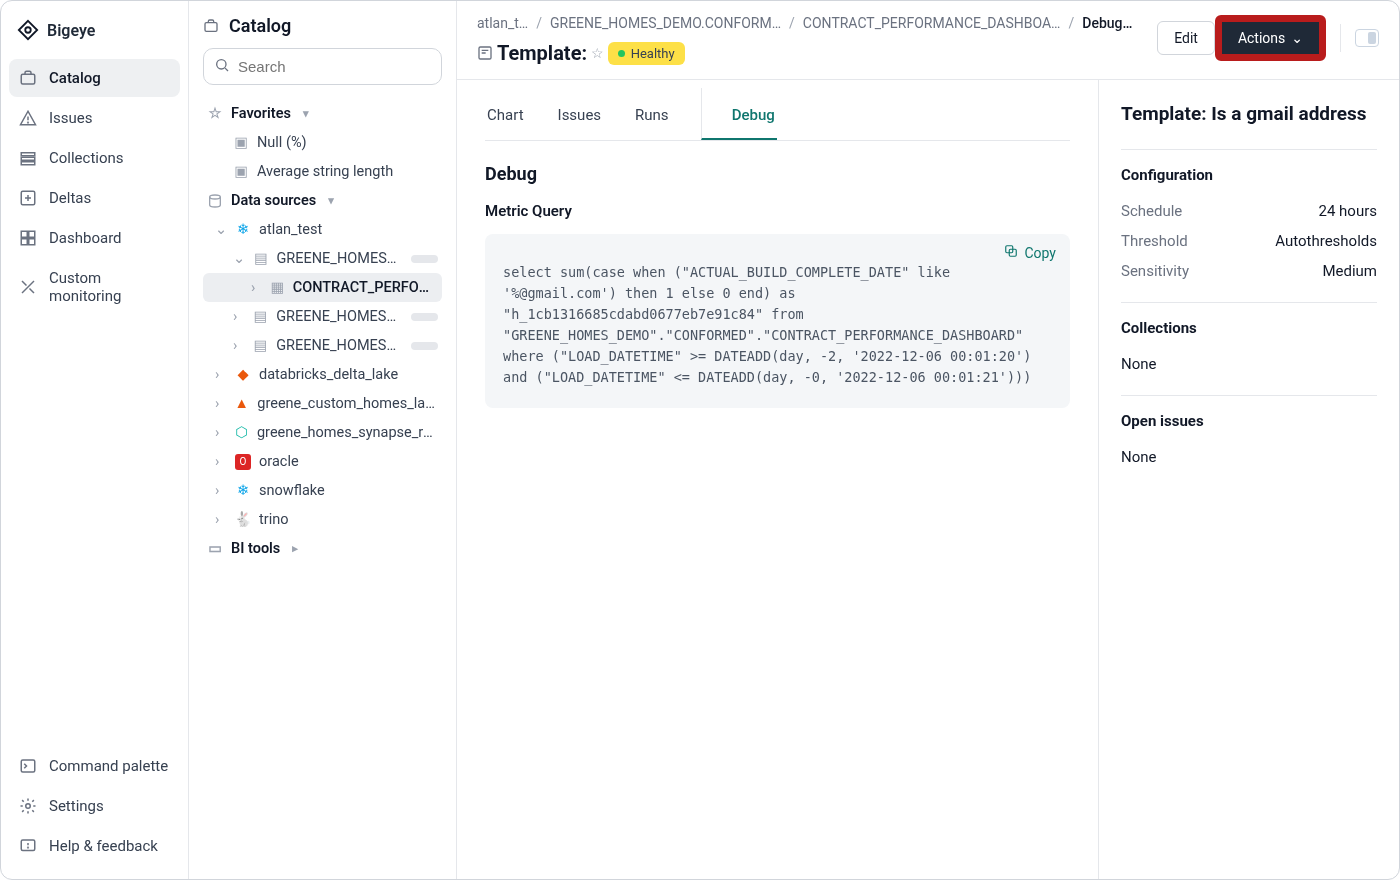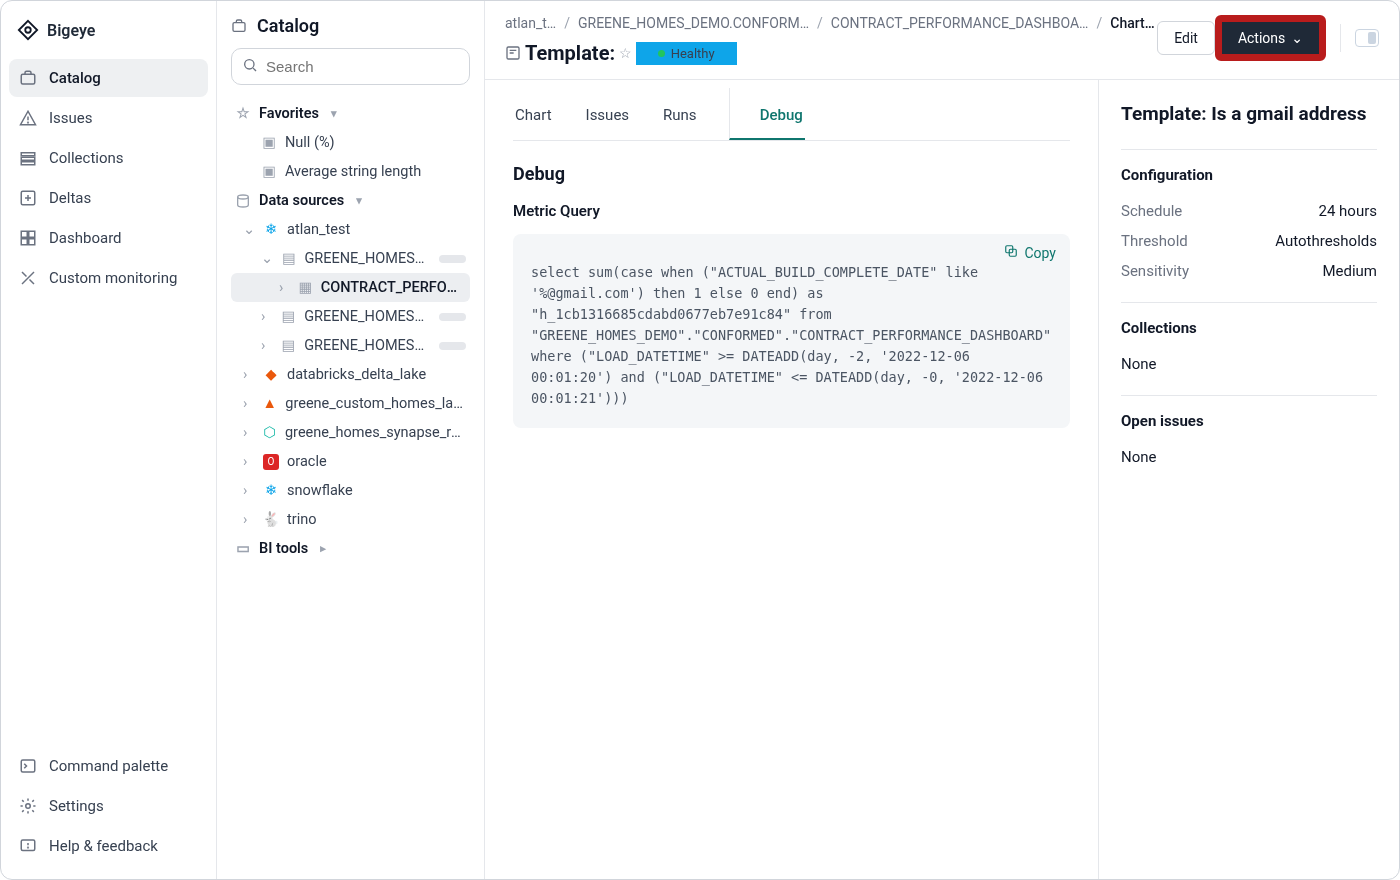--- a/index.html
+++ b/index.html
@@ -11,21 +11,21 @@
     width: 1400px;
     height: 880px;
     overflow: hidden;
     border: 1px solid #d1d5db;
     border-radius: 12px;
   }
   .app { display: flex; height: 100%; }
 
   
   .nav {
-    width: 216px;
+    width: 188px;
     border-right: 1px solid #e5e7eb;
     display: flex;
     flex-direction: column;
     padding: 14px 8px;
   }
   .brand { display: flex; align-items: center; gap: 8px; padding: 4px 8px 18px 8px; }
   .brand-mark {
     width: 22px; height: 22px;
     display: inline-flex; align-items: center; justify-content: center;
   }
@@ -98,22 +98,22 @@
   .crumb { max-width: 310px; overflow:hidden; text-overflow: ellipsis; white-space:nowrap; cursor:pointer;}
   .crumb.last { color:#111827; font-weight:500;}
   .crumb-sep { color:#9ca3af; }
   .title-row {
     display:flex; align-items:center; gap:4px; margin-top:10px;
   }
   .title-text { font-size:20px; font-weight:700; color:#111827;}
   .star { color:#9ca3af; cursor:pointer;}
   .health-pill {
     display:inline-flex; align-items:center; gap:6px;
-    background:#0ea5e9; color:#374151;
-    border-radius:0; padding:4px 22px; font-size:13px;
+    background:#fde047; color:#374151;
+    border-radius:6px; padding:4px 10px; font-size:13px;
   }
   .dot-green { width:7px; height:7px; border-radius:50%; background:#22c55e; }
 
   .top-actions { position:absolute; right:20px; top:14px; display:flex; align-items:center; }
   .btn { border-radius:6px; padding:8px 16px; font-size:14px; cursor:pointer; display:inline-flex; align-items:center; gap:6px;}
   .btn-outline { border:1px solid #d1d5db; background:#fff; color:#111827; }
   .btn-dark { background:#1f2937; color:#fff; border:7px solid #b91c1c;}
   .panel-toggle { width:24px; height:18px; border:1.5px solid #cbd5e1; border-radius:4px; position:relative; cursor:pointer; margin-left:14px;}
   .panel-toggle::after { content:""; position:absolute; right:2px; top:2px; bottom:2px; width:8px; background:#cbd5e1; border-radius:2px;}
   .vr { width:1px; height:28px; background:#e5e7eb; margin-left:14px; }
@@ -428,21 +428,21 @@
   <div class="main">
 
     <div class="topbar topbar-wrap">
       <div class="crumbs">
         <span class="crumb">atlan_t…</span>
         <span class="crumb-sep">/</span>
         <span class="crumb">GREENE_HOMES_DEMO.CONFORM…</span>
         <span class="crumb-sep">/</span>
         <span class="crumb">CONTRACT_PERFORMANCE_DASHBOA…</span>
         <span class="crumb-sep">/</span>
-        <span class="crumb last">Chart…</span>
+        <span class="crumb last">Debug…</span>
       </div>
 
       <div class="title-row">
         <span class="ticon src-gray">
           <svg width="20" height="20" viewBox="0 0 24 24" fill="none" stroke="#6b7280" stroke-width="2">
               <rect x="3" y="3" width="18" height="18" rx="2"></rect>
               <path d="M7 8h10M7 12h6"></path>
             </svg>
         </span>
         <span class="title-text">Template:</span>

